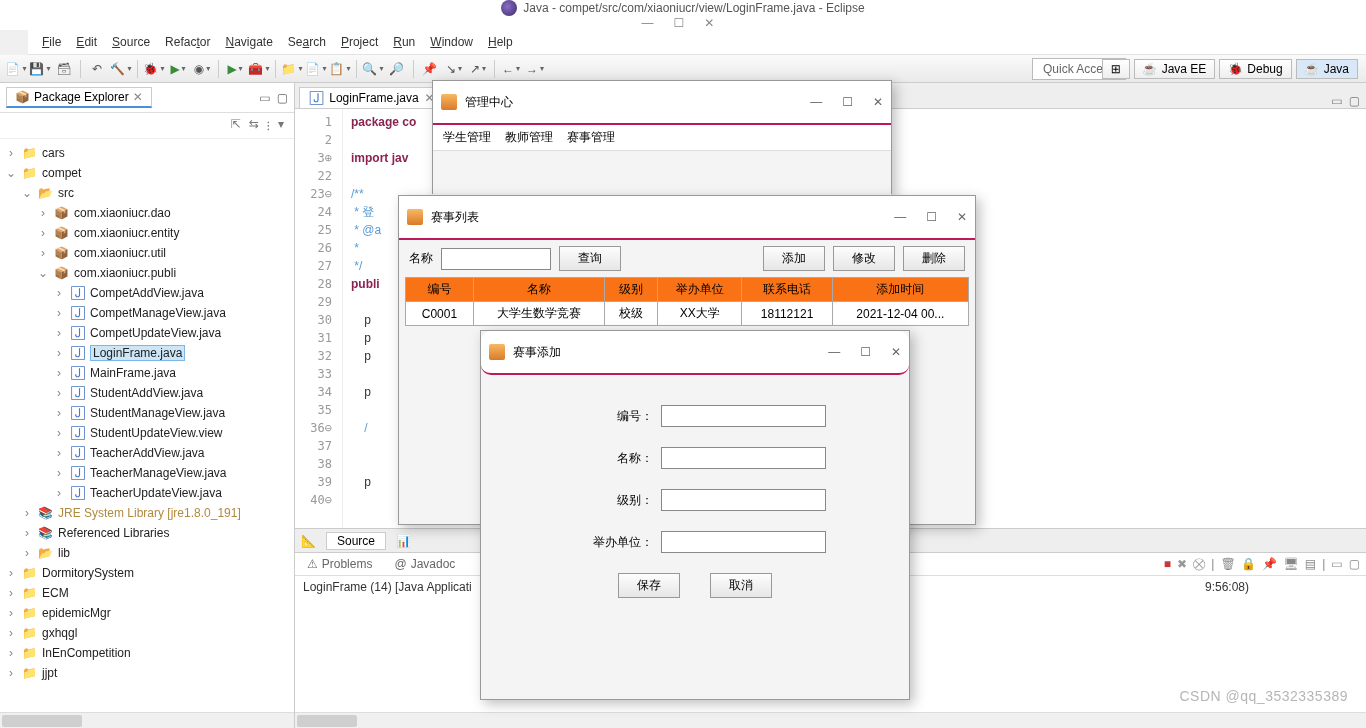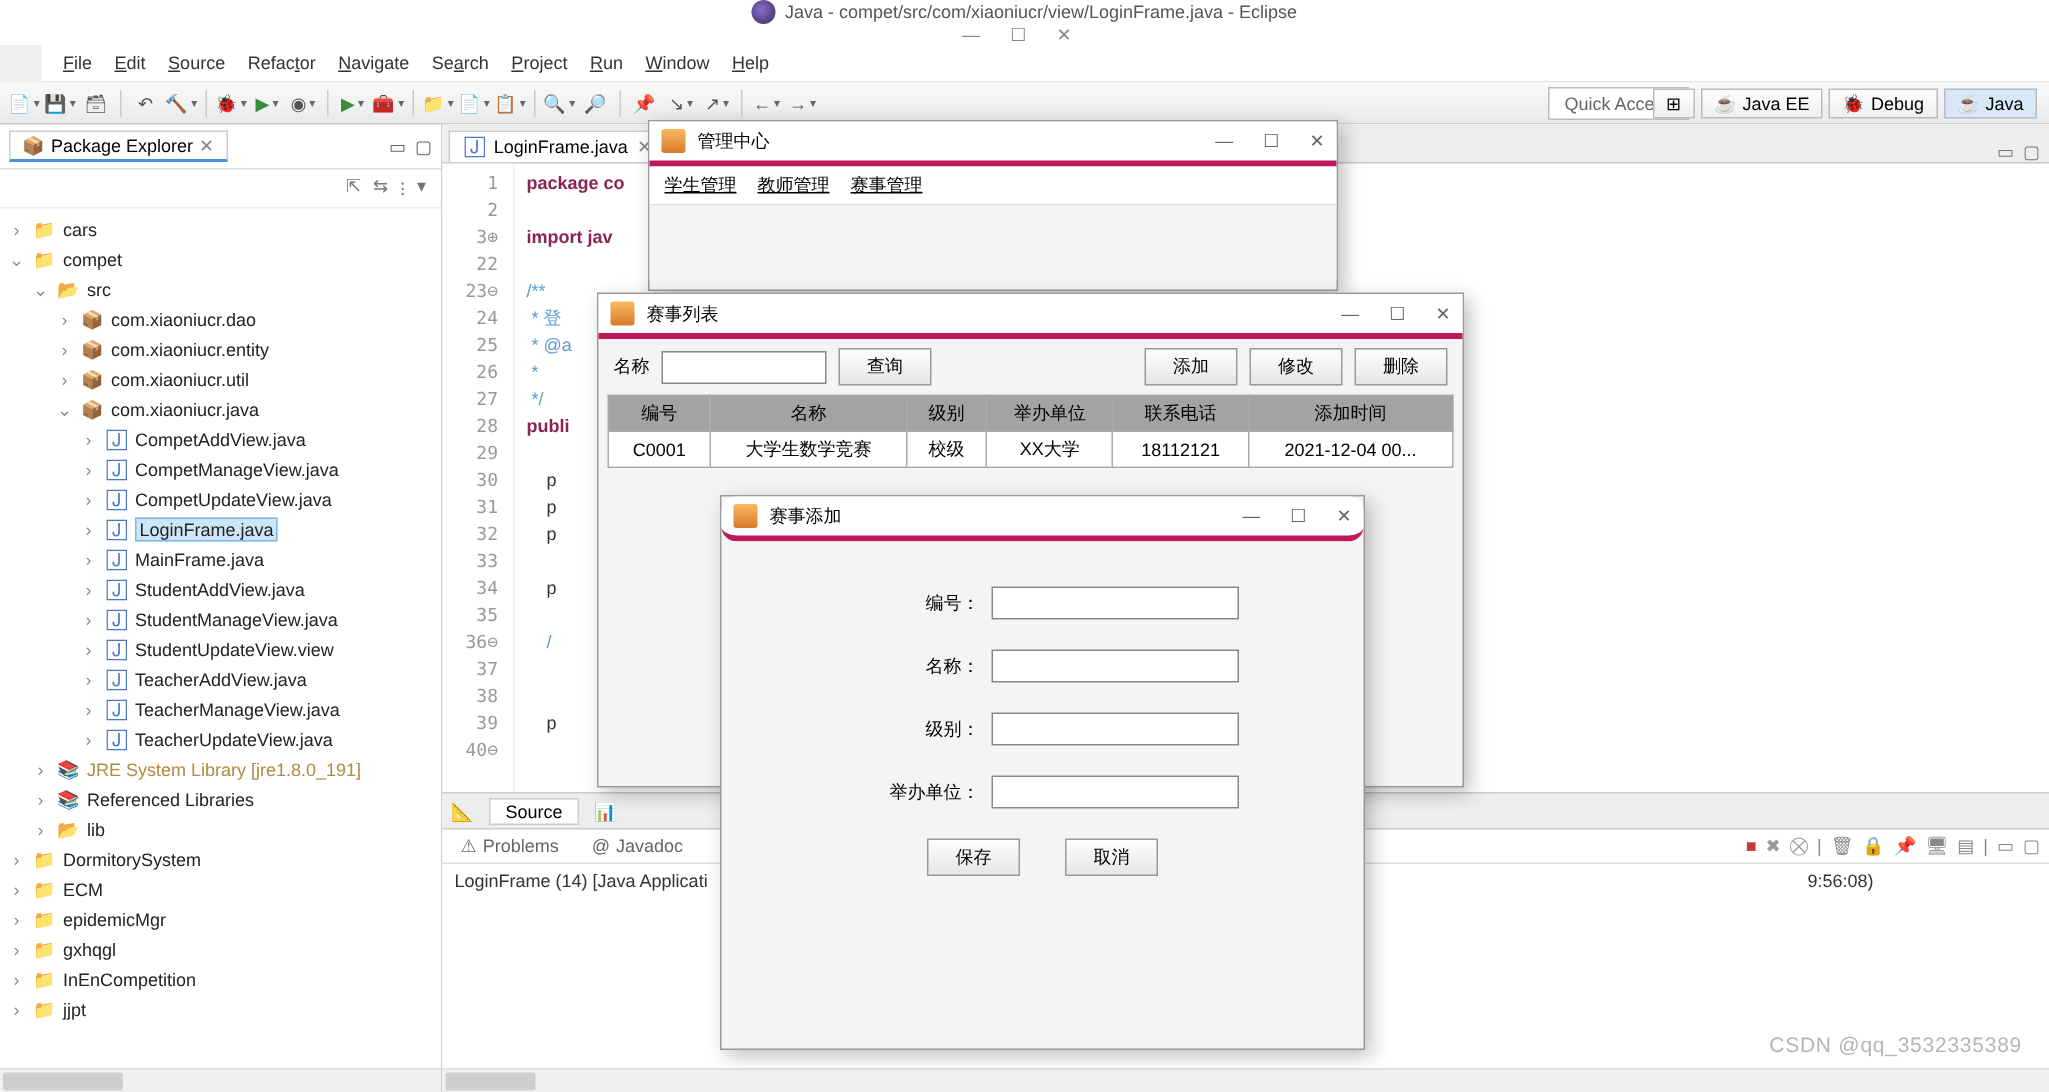--- a/index.html
+++ b/index.html
@@ -61,38 +61,38 @@
 
 
 .console-area { height: 160px; background: #fff; border-top: 1px solid #ccc; display: flex; flex-direction: column; }
 .console-tabs { display: flex; align-items: center; padding: 2px 6px; border-bottom: 1px solid #ddd; gap: 10px; }
 .console-tabs .ct { padding: 2px 6px; color: #666; display: flex; align-items: center; gap: 4px; }
 .console-tb { margin-left: auto; display: flex; gap: 6px; color: #888; }
 .console-body { flex: 1; padding: 4px 8px; color: #333; }
 
 
 .jwin { position: absolute; background: #f4f4f4; border: 1px solid #999; box-shadow: 4px 4px 12px rgba(0,0,0,0.25); }
-.jwin .jtitle { height: 30px; background: #fff; display: flex; align-items: center; padding: 0 8px; gap: 8px; border-bottom: 4px solid #be185d; }
+.jwin .jtitle { height: 44px; background: #fff; display: flex; align-items: center; padding: 0 8px; gap: 8px; border-bottom: 2px solid #be185d; }
 .jwin .jtitle .jicon { width: 16px; height: 16px; background: linear-gradient(#f8b862,#d97b29); border-radius: 2px; display: inline-block; }
 .jwin .jcontrols { margin-left: auto; display: flex; gap: 20px; color: #666; }
-.jwin .jmenubar { height: 26px; background: #fff; display: flex; align-items: center; gap: 14px; padding: 0 10px; border-bottom: 1px solid #ddd; text-decoration: underline; }
+.jwin .jmenubar { height: 26px; background: #fff; display: flex; align-items: center; gap: 14px; padding: 0 10px; border-bottom: 1px solid #ddd; }
 .jwin-body { padding: 10px; background: #f4f4f4; }
 
 
 #win-mgr { left: 432px; top: 80px; width: 460px; height: 114px; }
 
 
 #win-list { left: 398px; top: 195px; width: 578px; height: 330px; }
 #win-list .toolbar2 { display: flex; align-items: center; gap: 8px; padding: 6px 10px; }
 #win-list .toolbar2 .sp { flex: 1; }
 .jbtn { background: linear-gradient(#fdfdfd,#e6e6e6); border: 1px solid #999; padding: 3px 18px; cursor: default; }
 .jinput { border: 1px solid #888; height: 22px; padding: 0 4px; background: #fff; }
 .jtable { border: 1px solid #888; background: #fff; }
 .jtable th, .jtable td { border: 0.5px solid #aaa; padding: 3px 8px; text-align: center; font-weight: normal; }
-.jtable th { background: #a3a3a3; font-family: Liberation Serif, serif; }
+.jtable th { background: #f97316; font-family: Liberation Serif, serif; }
 
 
 #win-add { left: 480px; top: 330px; width: 430px; height: 370px; background: #f4f4f4; }
 #win-add .jtitle { background: #fff; border-radius: 10px; }
 #win-add .form { padding: 30px 40px; }
 .form-row { display: flex; align-items: center; margin-bottom: 20px; }
 .form-row label { width: 140px; text-align: right; padding-right: 8px; }
 .form-row input { flex: 0 0 160px; }
 .form-btns { display: flex; justify-content: center; gap: 30px; margin-top: 20px; }
 
@@ -211,21 +211,21 @@
           <span class="label" style="">com.xiaoniucr.entity</span>
         </div>
         <div class="tree-item indent-2">
           <span class="tw">›</span>
           <span class="icon ic-pkg">📦</span>
           <span class="label" style="">com.xiaoniucr.util</span>
         </div>
         <div class="tree-item indent-2">
           <span class="tw">⌄</span>
           <span class="icon ic-pkg">📦</span>
-          <span class="label" style="">com.xiaoniucr.java</span>
+          <span class="label" style="">com.xiaoniucr.publi</span>
         </div>
         <div class="tree-item indent-3">
           <span class="tw">›</span>
           <span class="icon ic-java">🄹</span>
           <span class="label" style="">CompetAddView.java</span>
         </div>
         <div class="tree-item indent-3">
           <span class="tw">›</span>
           <span class="icon ic-java">🄹</span>
           <span class="label" style="">CompetManageView.java</span>

